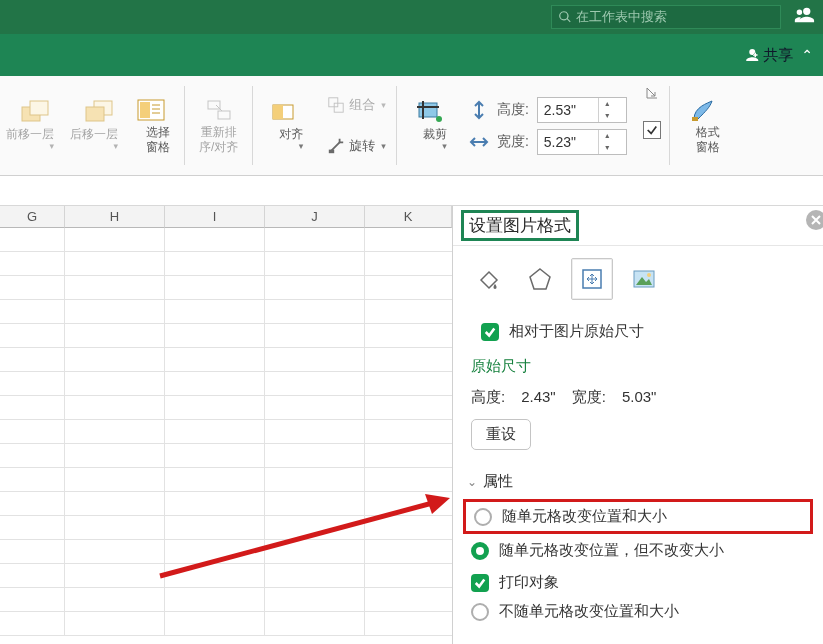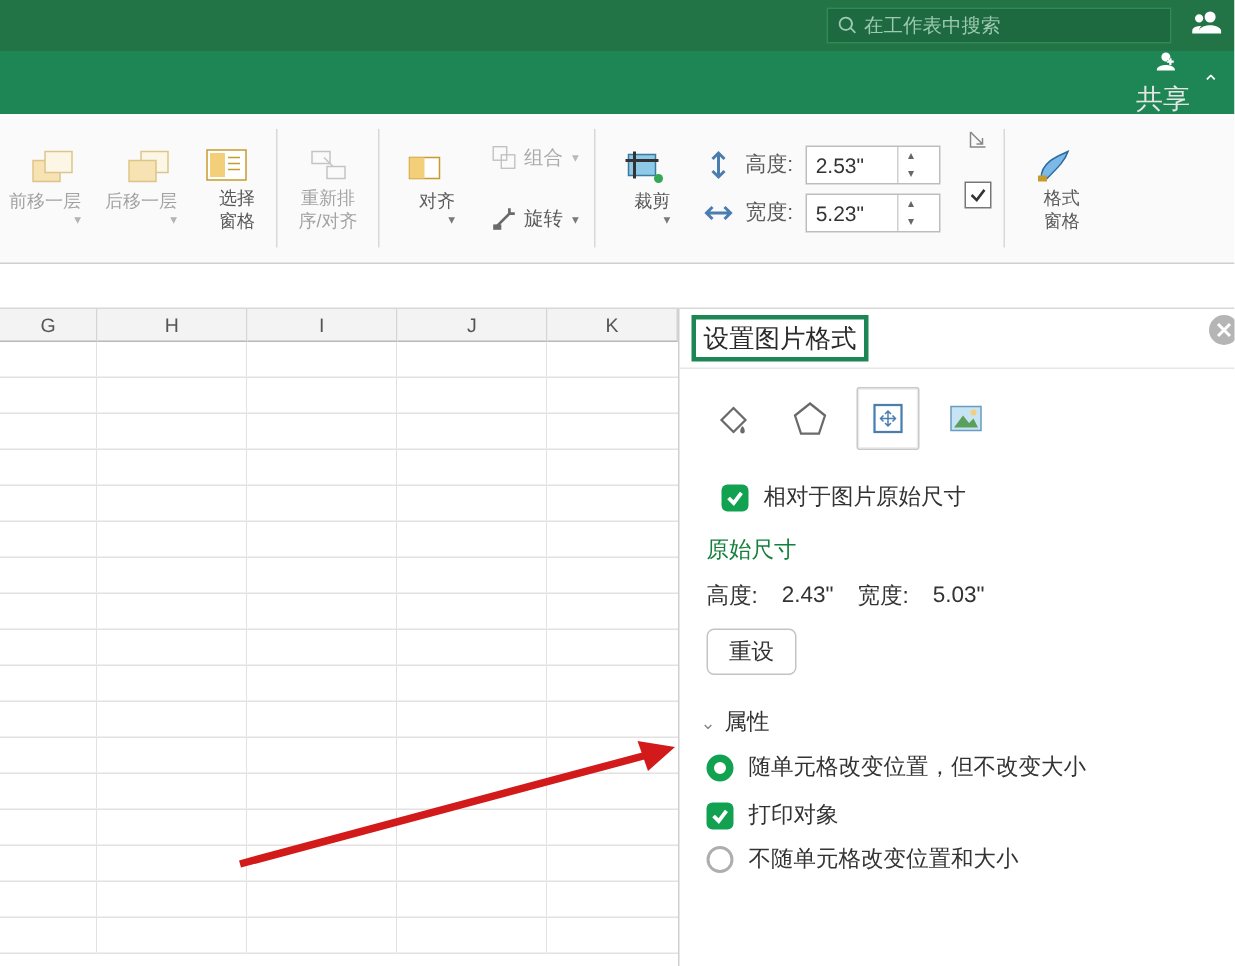--- a/index.html
+++ b/index.html
@@ -7,21 +7,21 @@
 
 
 .topbar { height: 34px; background: #227447; display: flex; align-items: center; justify-content: flex-end; padding-right: 8px; }
 .search-box { display: flex; align-items: center; background: #1d6a41; border: 1px solid #2f8a58; height: 24px; width: 230px; padding: 0 6px; margin-right: 12px; }
 .search-box svg { width: 14px; height: 14px; fill: #9ec9b0; margin-right: 4px; }
 .search-box span { color: #9ec9b0; font-size: 13px; }
 .people-icon svg { width: 22px; height: 22px; fill: #fff; }
 
 
 .sharebar { height: 42px; background: #1e8554; display:flex; align-items:center; justify-content:flex-end; padding-right:10px; gap:8px; }
-.share-btn { display:flex; align-items:center; gap:4px; color:#e5e5e5; font-size:18px;flex-direction:column; }
+.share-btn { display:flex; align-items:center; gap:4px; color:#0f172a; font-size:15px; }
 .share-btn svg { width:18px; height:18px; fill:#fff; }
 .chevron-up { color:#fff; font-size:14px; }
 
 
 .ribbon { height: 100px; background: #fafafa; border-bottom: 1px solid #d0d0d0; display:flex; align-items:stretch; }
 .ribbon-group { display:flex; flex-direction:column; align-items:center; justify-content:center; padding:4px 8px; position:relative; }
 .group-sep { width:1px; background:#d8d8d8; margin: 10px 0; }
 .ribbon-btn { display:flex; flex-direction:column; align-items:flex-end; justify-content:center; gap:0; padding:2px 6px; font-size:12px; color:#5a5a5a; line-height:1.2; text-align:center; }
 .ribbon-btn.disabled { opacity:0.55; }
 .ico-box { width:36px; height:28px; }
@@ -339,20 +339,26 @@
         <span>5.03"</span>
       </div>
       <div class="reset-btn">重设</div>
     </div>
 
     <div class="sect-hdr">
       <span class="chev">⌄</span>
       <span>属性</span>
     </div>
 
+    <div class="hl-box">
+      <div class="radio-row">
+        <div class="radio"></div>
+        <span>随单元格改变位置和大小</span>
+      </div>
+    </div>
     <div class="radio-row">
       <div class="radio selected"></div>
       <span>随单元格改变位置，但不改变大小</span>
     </div>
     <div class="radio-row" style="padding-top:8px;">
       <div class="chk green">
         <svg viewBox="0 0 14 14">
             <path d="M2 7 L6 11 L12 3"></path>
           </svg>
       </div>

